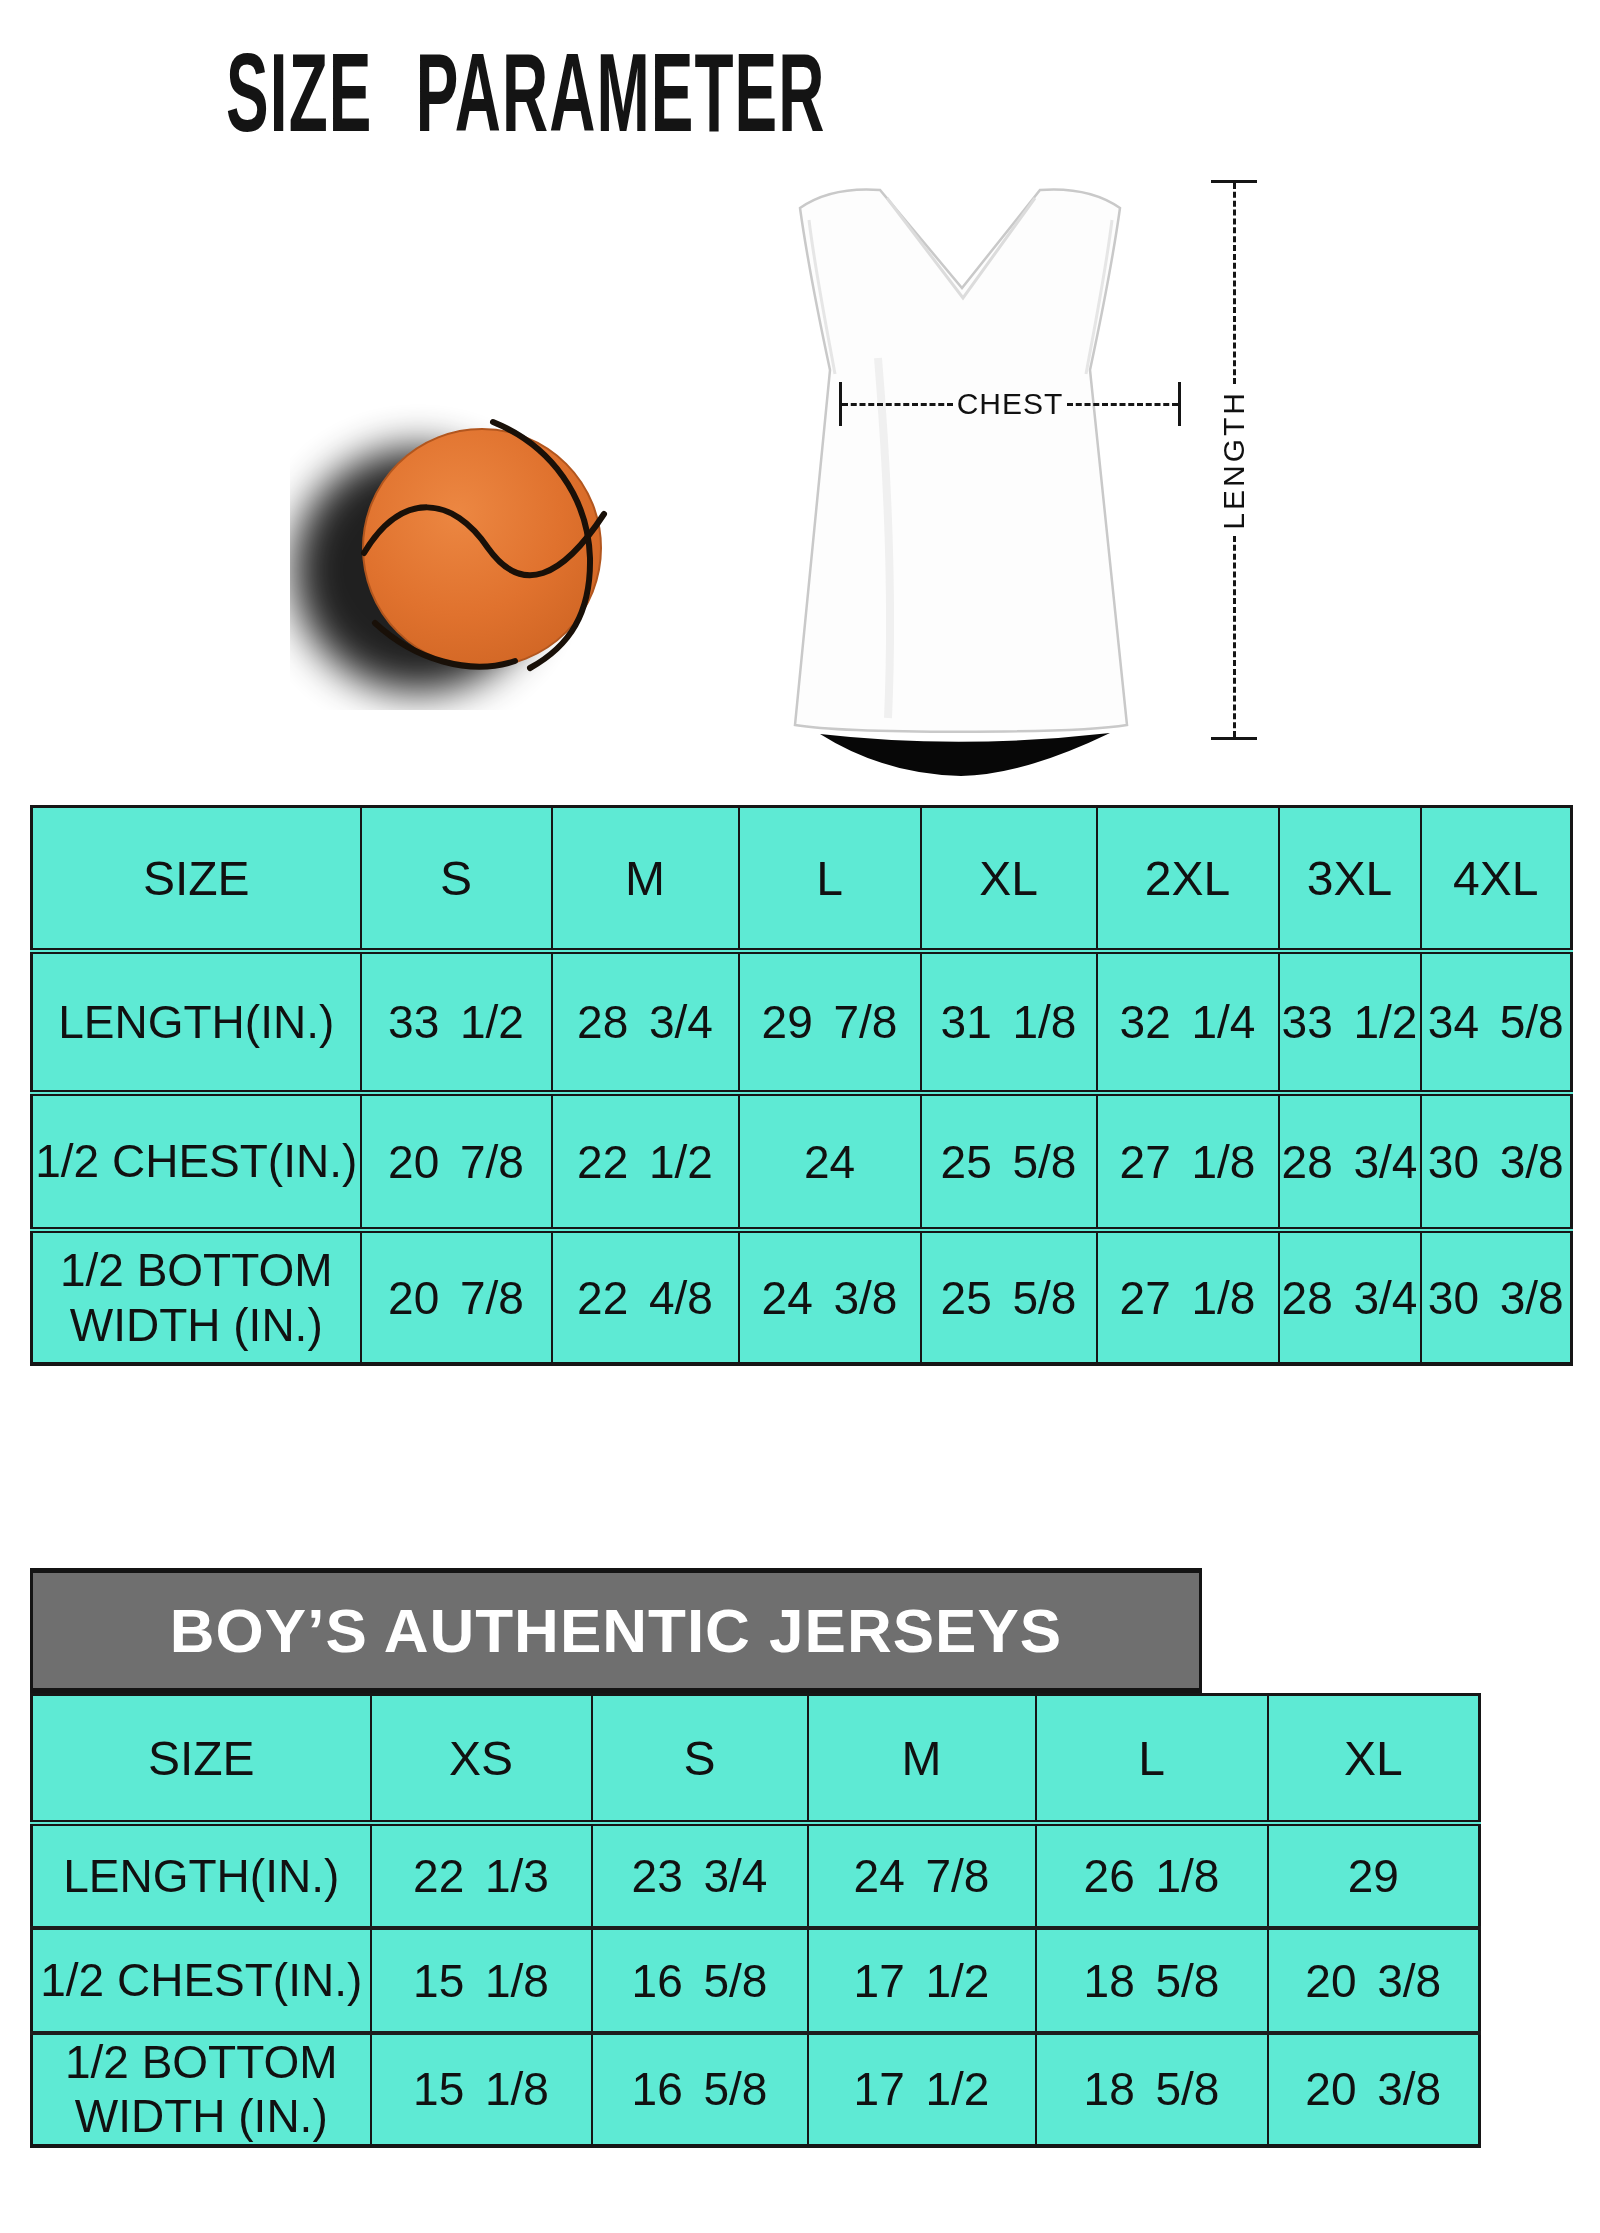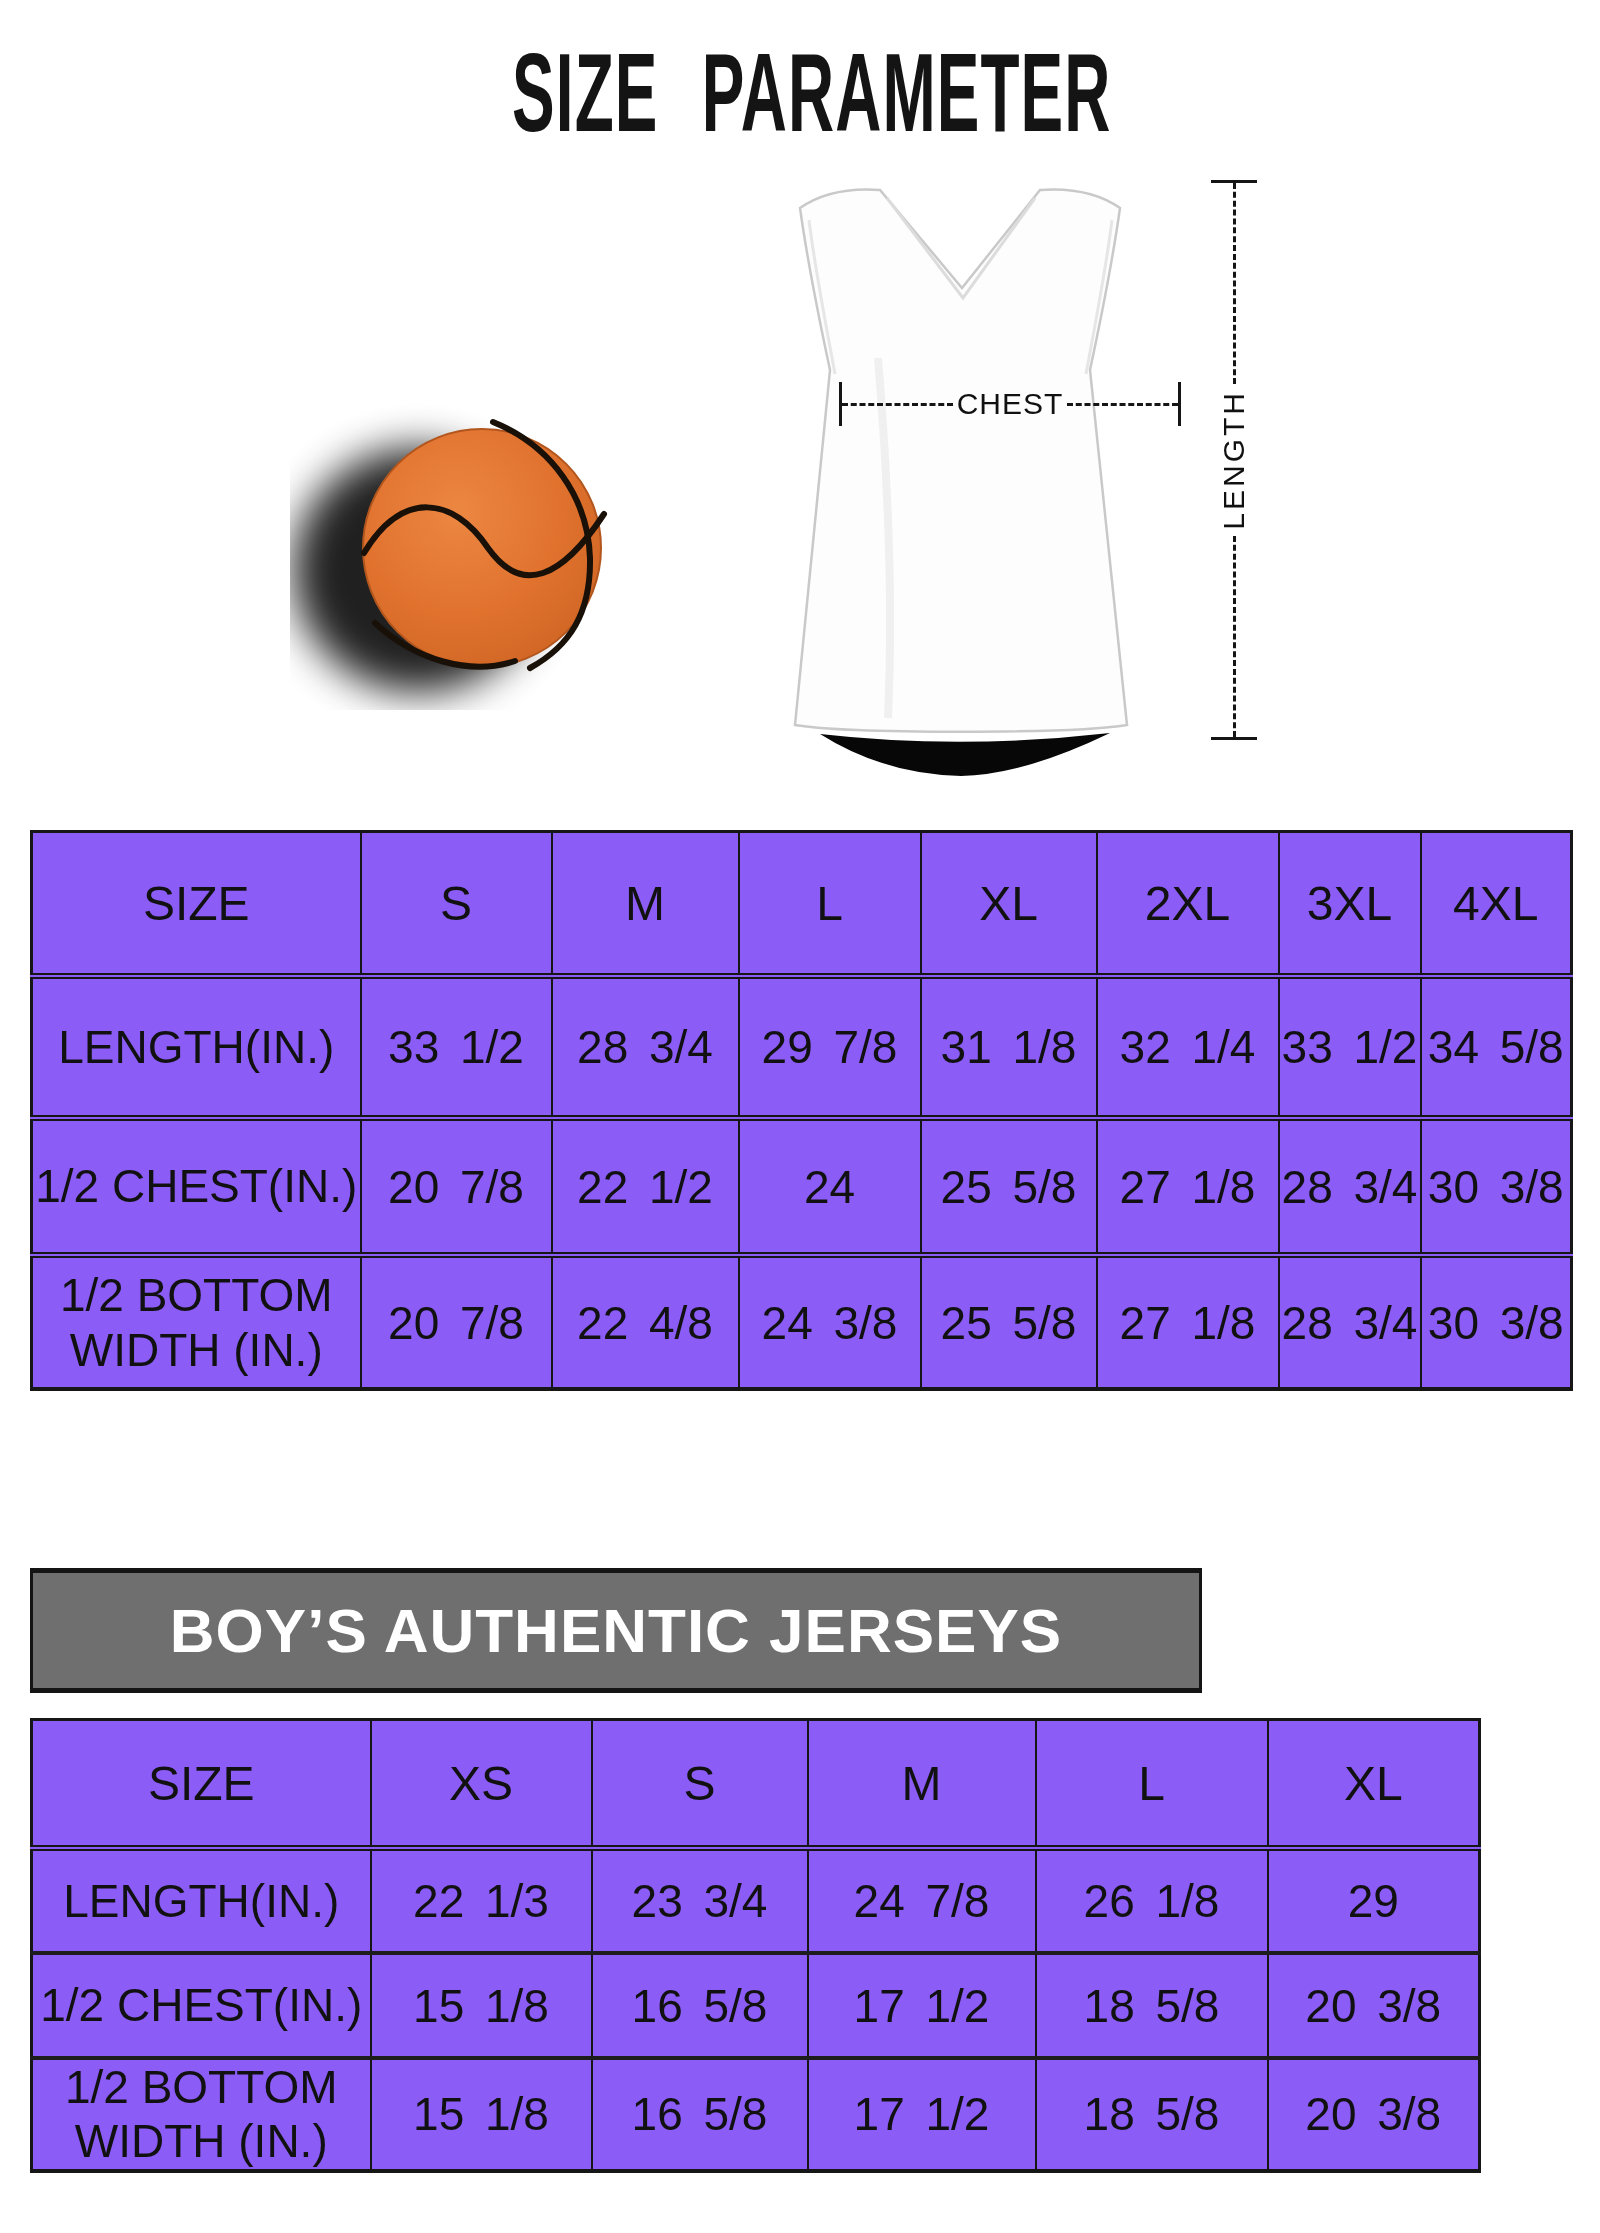--- a/index.html
+++ b/index.html
@@ -1,20 +1,20 @@
 <!DOCTYPE html>
 <html><head>
 <meta charset="utf-8">
 <style>
   html,body{margin:0;padding:0;background:#fff;}
   .page{position:relative;width:1600px;height:2233px;background:#fff;overflow:hidden;
         font-family:"Liberation Sans",sans-serif;color:#111;}
 
   
-  .title{position:absolute;left:0;right:0;top:34px;text-align:center;margin-left:23px;}
+  .title{position:absolute;left:0;right:0;top:34px;text-align:left;}
   .title-inner{display:inline-block;font-size:112px;line-height:1.05;font-weight:bold;
       letter-spacing:2px;word-spacing:0.38em;color:#141414;
       transform:scaleX(0.57);transform-origin:center;white-space:nowrap;}
 
   
   .illus{position:absolute;left:0;top:150px;width:1600px;height:640px;}
   .ball-svg{position:absolute;left:290px;top:248px;width:370px;height:312px;}
   .jersey-svg{position:absolute;left:783px;top:28px;width:356px;height:612px;}
 
   .chest-anno{position:absolute;left:839px;top:222px;width:342px;height:64px;
@@ -33,21 +33,21 @@
   
   .tbl-section{position:absolute;left:30px;}
   .mens-section{top:805px;width:1540px;}
   .boys-section{top:1568px;width:1172px;}
 
   .banner{background:#6f6f6f;color:#fff;display:flex;align-items:center;justify-content:center;}
   .mens-banner{height:145px;border-top:3px solid #3a3a3a;}
   .boys-banner{height:115px;border:5px solid #141414;border-left-width:3px;border-right-width:3px;}
   .banner-text{font-size:62px;font-weight:700;letter-spacing:1px;white-space:nowrap;}
 
-  table.size-table{border-collapse:collapse;table-layout:fixed;width:100%;background:#8b5cf6;margin-top:25px;}
+  table.size-table{border-collapse:collapse;table-layout:fixed;width:100%;background:#5eead4;}
   table.size-table td{border-left:2px solid #161616;text-align:center;vertical-align:middle;
       padding:0;overflow:hidden;}
   table.size-table td:first-child{border-left:none;}
   table.size-table{border:3px solid #161616;border-bottom-width:4px;}
   table.size-table tr.sep td{border-top:6px double #161616;}
   table.size-table tr.sep-solid td{border-top:4px solid #1d1d1d;}
 
   .hdr{font-size:48px;color:#111;}
   .lblc{font-size:46px;color:#111;white-space:pre-line;line-height:1.18;}
   .val{font-size:46px;color:#111;word-spacing:8px;white-space:nowrap;}

